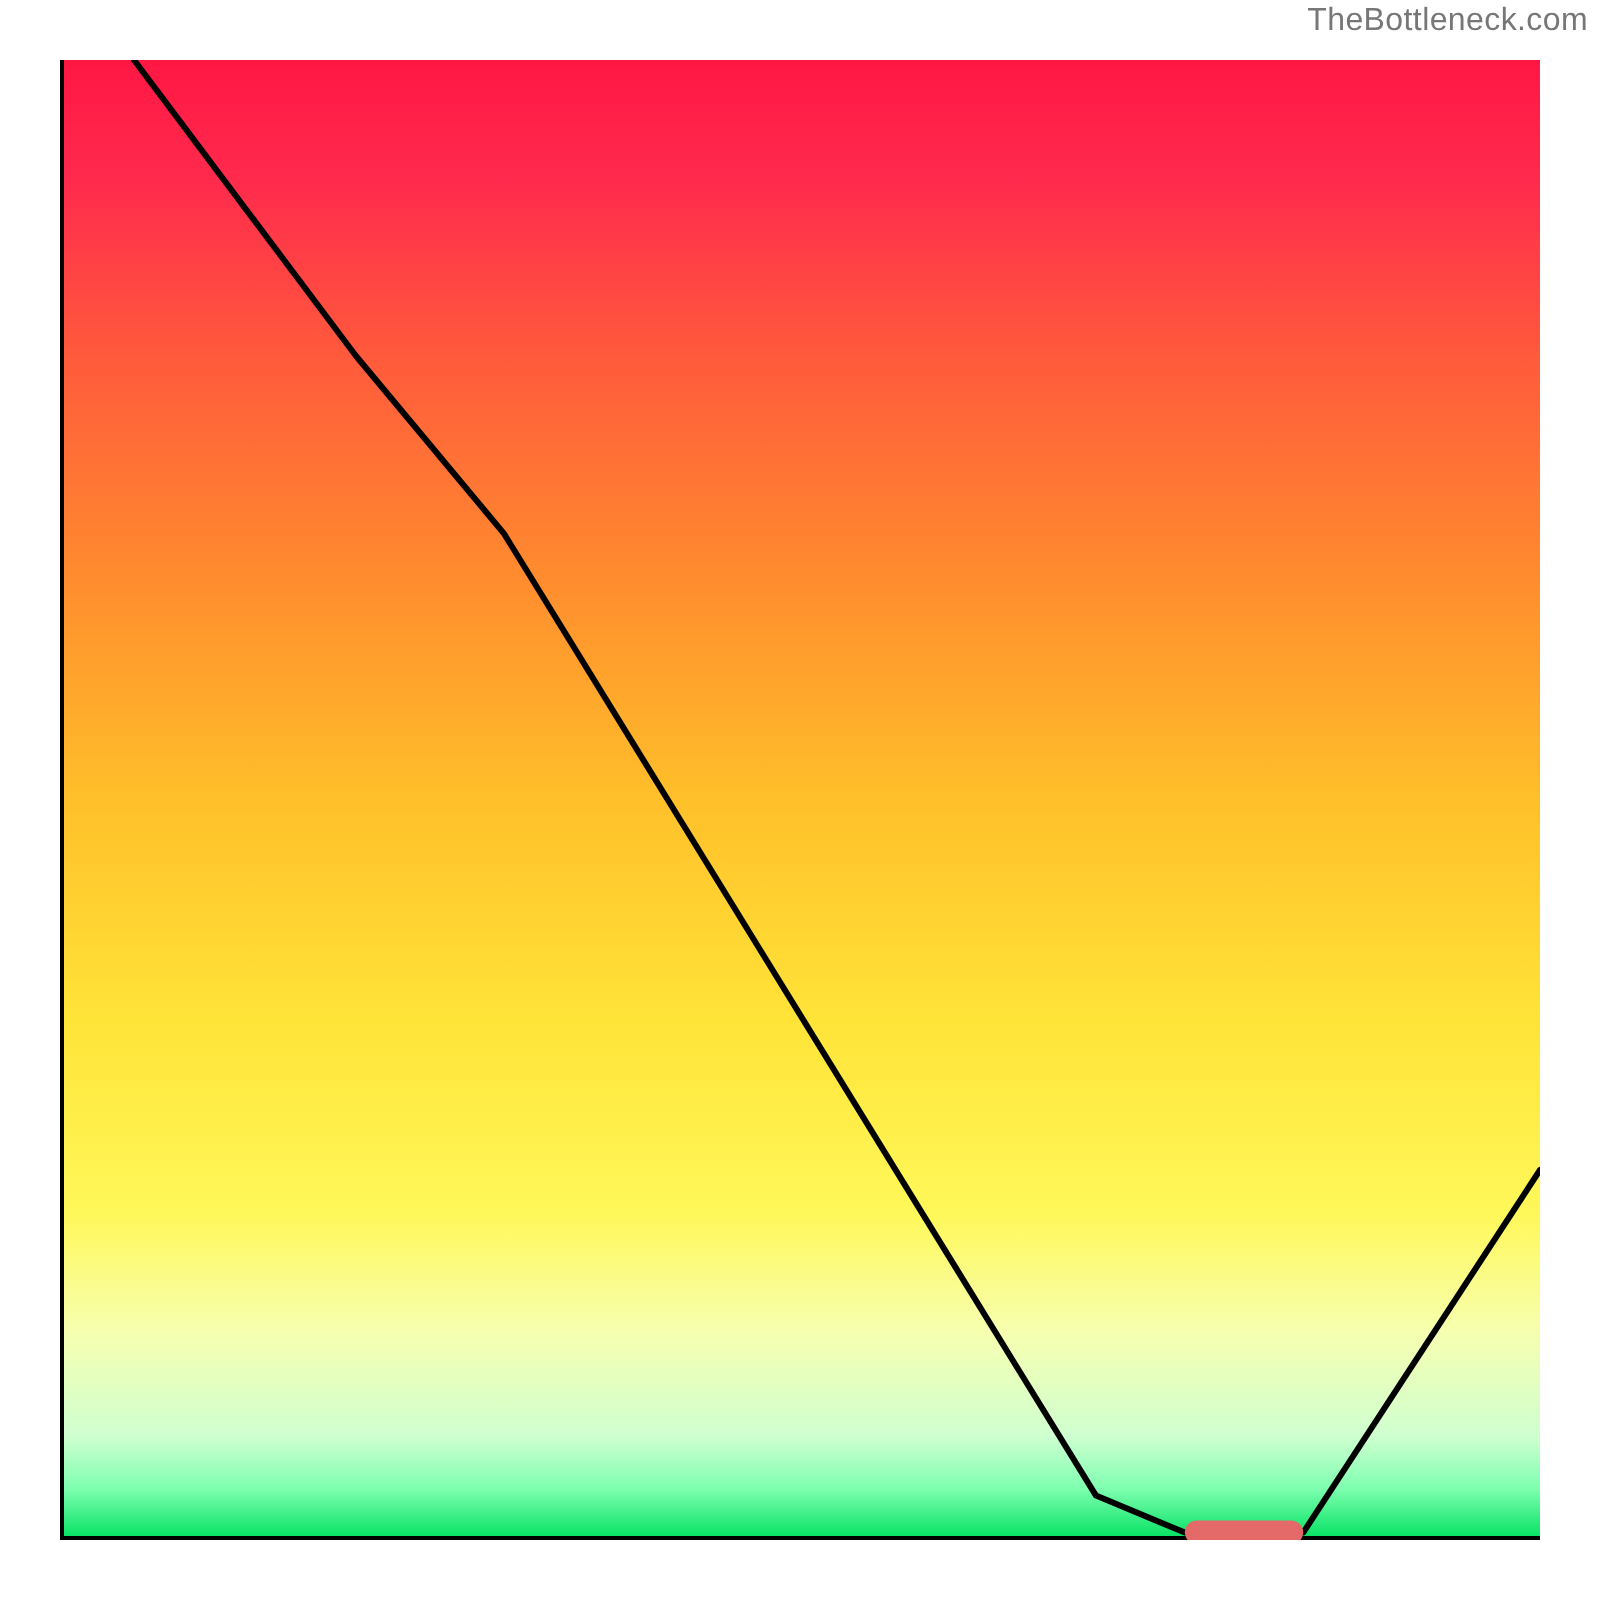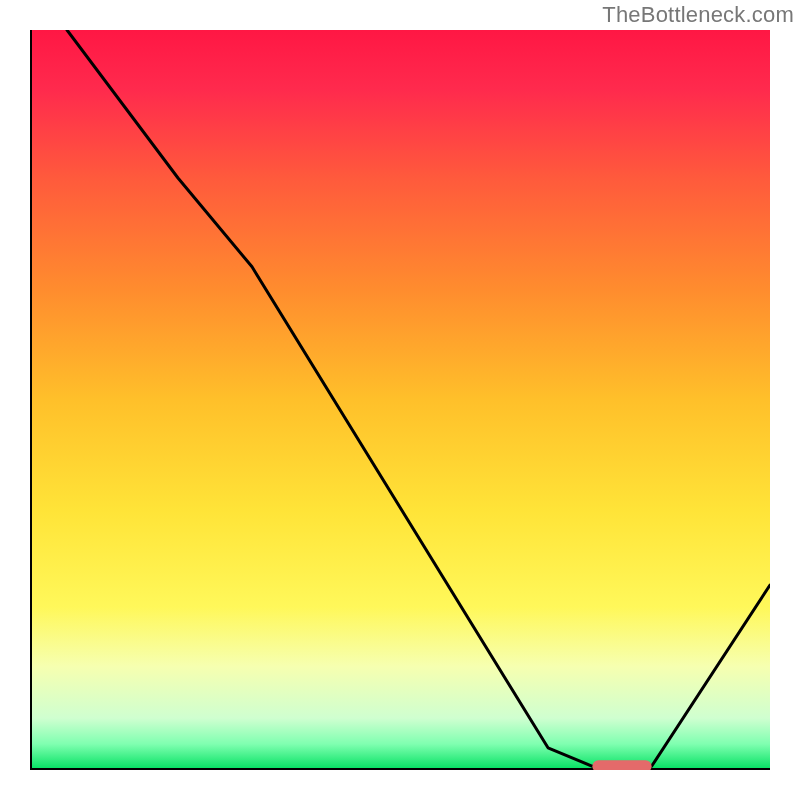--- a/index.html
+++ b/index.html
@@ -8,21 +8,21 @@
     width: 800px;
     height: 800px;
     overflow: hidden;
     background: #fff;
     font-family: Arial, Helvetica, sans-serif;
   }
   .watermark {
     position: absolute;
     top: 2px;
     right: 6px;
-    font-size: 22px;
+    font-size: 16px;
     color: #777;
     font-weight: 400;
     letter-spacing: 0.2px;
     text-align: center;
   }
   .chart {
     position: absolute;
     top: 30px;
     left: 30px;
     width: 740px;

